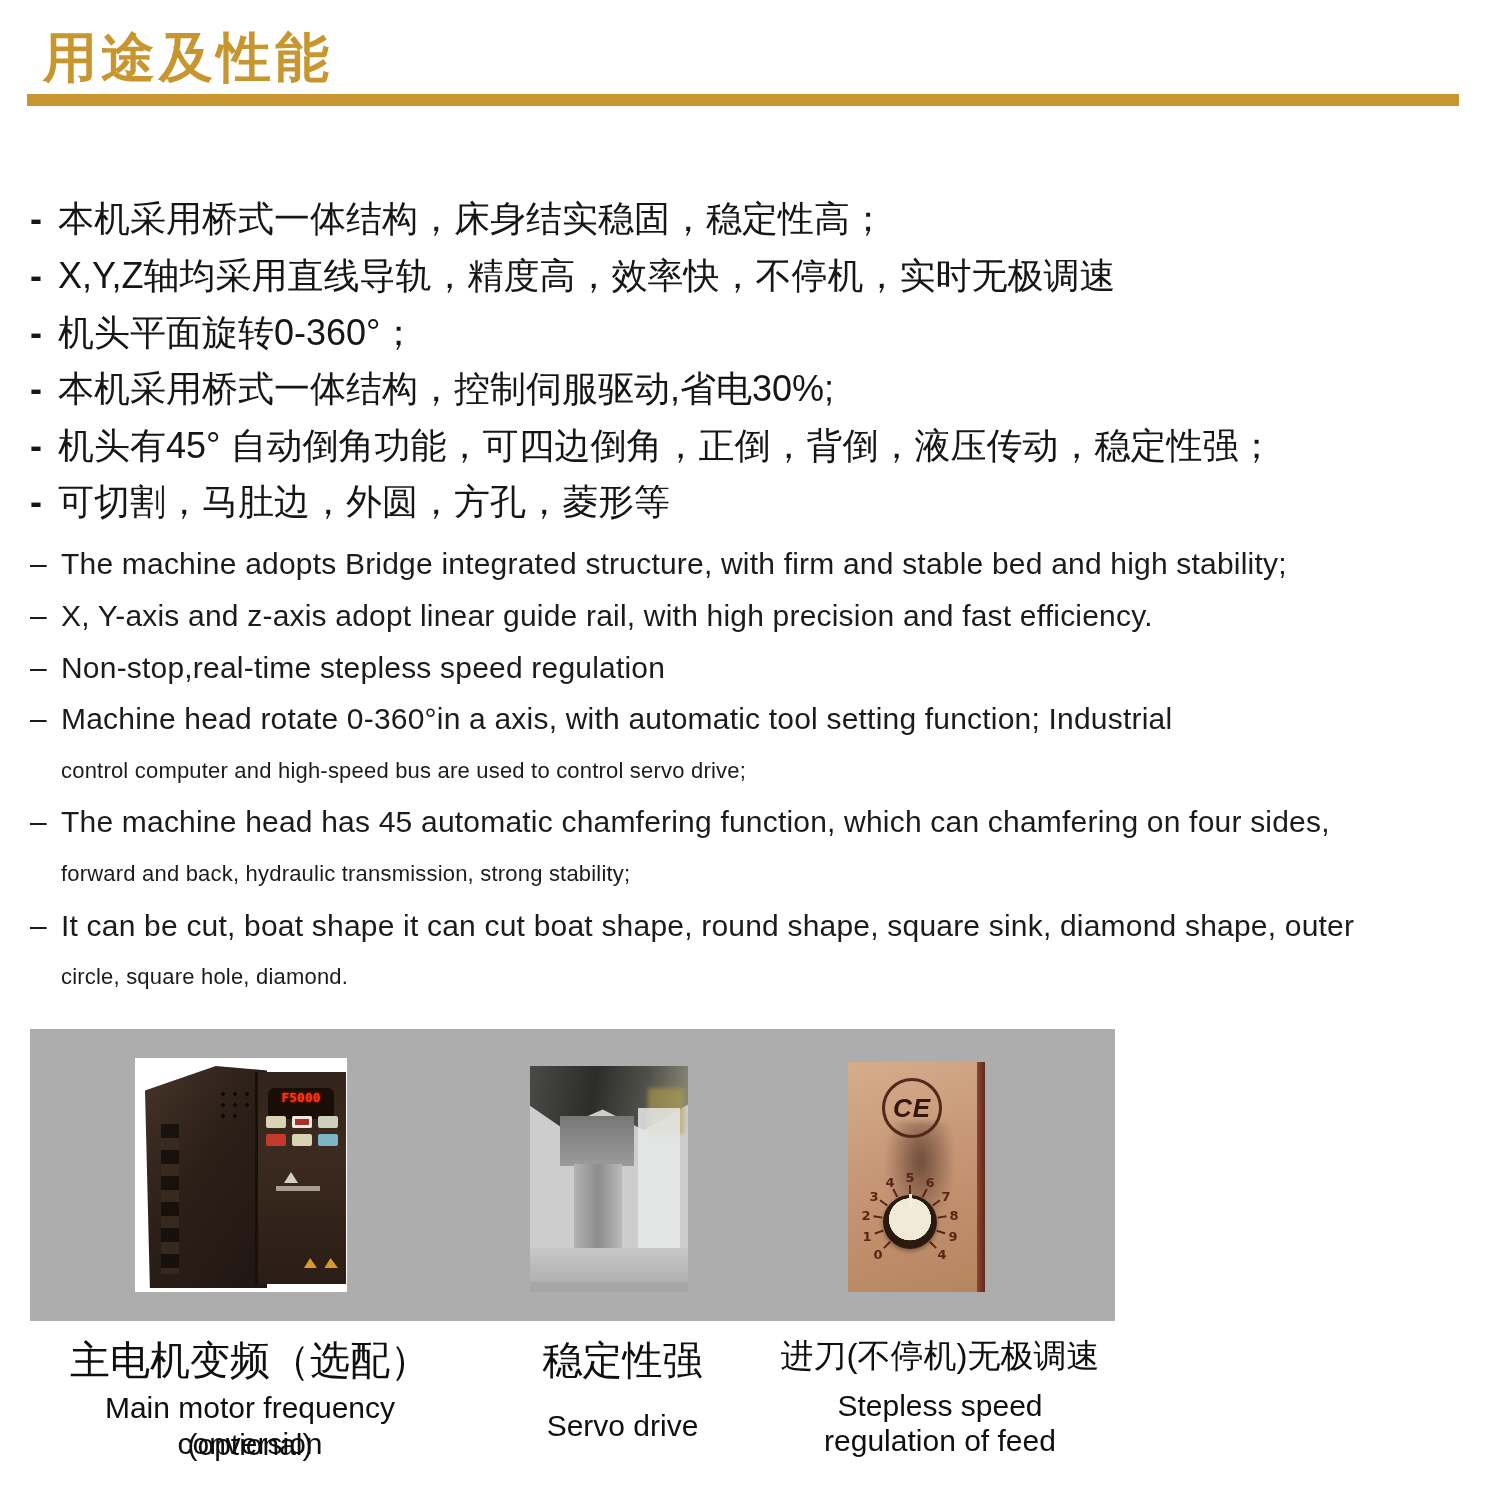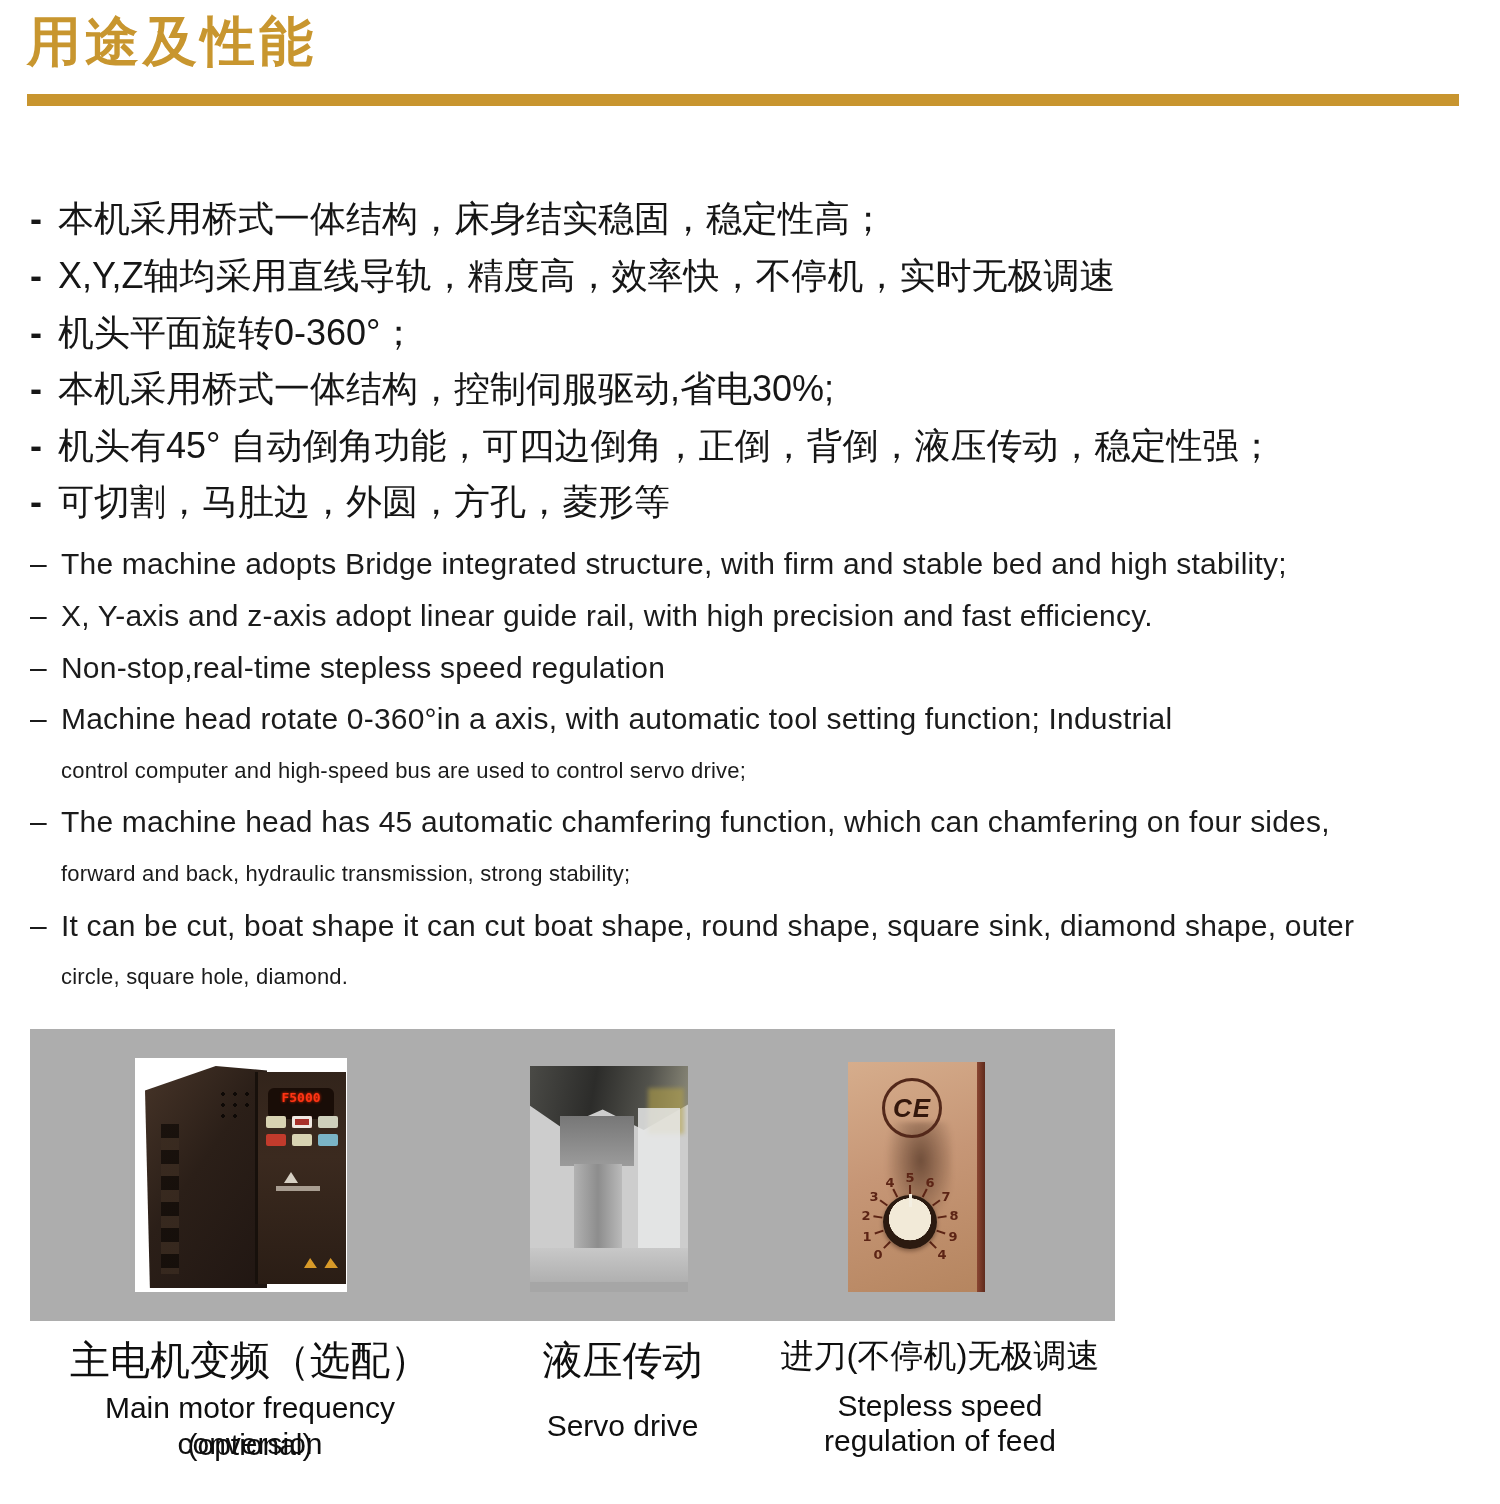--- a/index.html
+++ b/index.html
@@ -6,21 +6,21 @@
   body{
     width:1500px;height:1504px;position:relative;background:#ffffff;
     font-family:"Liberation Sans","DejaVu Sans",sans-serif;color:#141414;
     overflow:hidden;
   }
 
   
   .page-title{
     position:absolute;left:27px;top:6px;
     font-size:54px;font-weight:bold;color:#C8962F;
-    letter-spacing:4px;margin:0;
+    letter-spacing:4px;margin:16px;
   }
   .gold-bar{
     position:absolute;left:27px;top:94px;width:1432px;height:12px;
     background:#C8952F;
   }
 
   
   .cn-row{position:absolute;left:30px;font-size:36px;line-height:44px;color:#161616;white-space:nowrap;margin-top:31px;}
   .cn-row .dash{display:inline-block;width:28px;font-weight:bold;}
   .en-row{position:absolute;left:30px;font-size:30px;line-height:38px;color:#1b1b1b;white-space:nowrap;letter-spacing:.2px;}
@@ -209,19 +209,19 @@
   <span class="dial-num" style="left:106px;top:153px">8</span>
   <span class="dial-num" style="left:105px;top:174px">9</span>
   <span class="dial-num" style="left:94px;top:192px">4</span>
 </div>
 
 <div>
   <div class="cap cap-cn" style="left:30px;top:1340px;width:440px">主电机变频（选配）</div>
   <div class="cap cap-en" style="left:30px;top:1390px;width:440px">Main motor frequency conversion</div>
   <div class="cap cap-en" style="left:30px;top:1427px;width:440px">(optional)</div>
 
-  <div class="cap cap-cn" style="left:480px;top:1340px;width:285px">液压传动</div>
+  <div class="cap cap-cn" style="left:480px;top:1340px;width:285px">稳定性强</div>
   <div class="cap cap-en" style="left:480px;top:1408px;width:285px">Servo drive</div>
 
   <div class="cap cap-cn" style="left:770px;top:1336px;width:340px;font-size:33px">进刀(不停机)无极调速</div>
   <div class="cap cap-en" style="left:770px;top:1388px;width:340px">Stepless speed</div>
   <div class="cap cap-en" style="left:770px;top:1423px;width:340px">regulation of feed</div>
 </div>
 
 </body></html>

